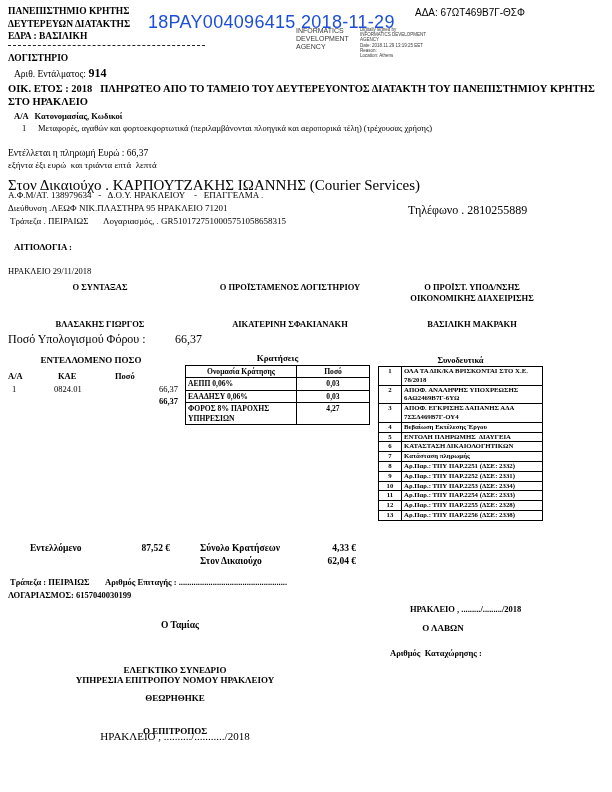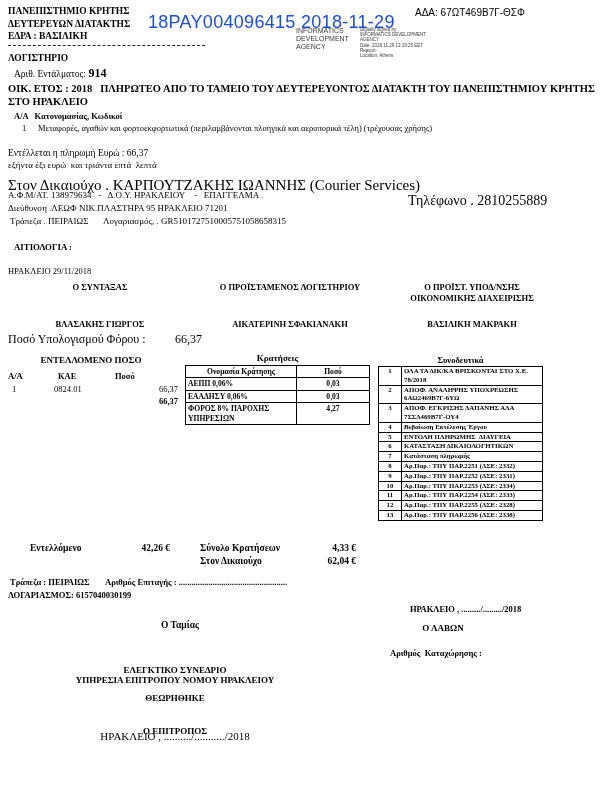--- a/index.html
+++ b/index.html
@@ -69,21 +69,21 @@
   <div class="abs b pre" style="left:14px;top:111px;font-size:8.5px">Α/Α   Κατονομασίας, Κωδικοί</div>
   <div class="abs" style="left:22px;top:123px;font-size:8.5px">1</div>
   <div class="abs" style="left:38px;top:123px;width:520px;font-size:8.5px;line-height:10.5px">Μεταφορές, αγαθών και φορτοεκφορτωτικά (περιλαμβάνονται πλοηγικά και αεροπορικά τέλη) (τρέχουσας χρήσης)</div>
 
   <div class="abs" style="left:8px;top:148px;font-size:9.5px">Εντέλλεται η πληρωμή Ευρώ : 66,37</div>
   <div class="abs pre" style="left:8px;top:160px;font-size:9px">εξήντα έξι ευρώ  και τριάντα επτά  λεπτά</div>
 
   <div class="abs" style="left:8px;top:177px;font-size:15px">Στον Δικαιούχο . ΚΑΡΠΟΥΤΖΑΚΗΣ ΙΩΑΝΝΗΣ (Courier Services)</div>
   <div class="abs pre" style="left:8px;top:190px;font-size:9px">Α.Φ.Μ/ΑΤ. 138979634   -   Δ.Ο.Υ. ΗΡΑΚΛΕΙΟΥ    -   ΕΠΑΓΓΕΛΜΑ .</div>
   <div class="abs" style="left:8px;top:203px;font-size:9px">Διεύθυνση .ΛΕΩΦ ΝΙΚ.ΠΛΑΣΤΗΡΑ 95 ΗΡΑΚΛΕΙΟ 71201</div>
-  <div class="abs" style="left:408px;top:193px;font-size:14px">Τηλέφωνο . 2810255889</div>
+  <div class="abs" style="left:408px;top:203px;font-size:12px">Τηλέφωνο . 2810255889</div>
   <div class="abs" style="left:10px;top:216px;font-size:9px">Τράπεζα . ΠΕΙΡΑΙΩΣ</div>
   <div class="abs" style="left:103px;top:216px;font-size:9px">Λογαριασμός, . GR5101727510005751058658315</div>
 
   <div class="abs b" style="left:14px;top:242px;font-size:8.8px">ΑΙΤΙΟΛΟΓΙΑ :</div>
   <div class="abs" style="left:8px;top:266px;font-size:8.5px">ΗΡΑΚΛΕΙΟ 29/11/2018</div>
 
   <div class="abs b ctr" style="left:40px;top:282px;width:120px;font-size:8.5px">Ο ΣΥΝΤΑΞΑΣ</div>
   <div class="abs b ctr" style="left:200px;top:282px;width:180px;font-size:8.5px">Ο ΠΡΟΪΣΤΑΜΕΝΟΣ ΛΟΓΙΣΤΗΡΙΟΥ</div>
   <div class="abs b ctr" style="left:392px;top:282px;width:160px;font-size:8.5px;line-height:10.5px">Ο ΠΡΟΪΣΤ. ΥΠΟΔ/ΝΣΗΣ ΟΙΚΟΝΟΜΙΚΗΣ ΔΙΑΧΕΙΡΙΣΗΣ</div>
 
@@ -177,21 +177,21 @@
           <td class="t">Αρ.Παρ.: ΤΠΥ ΠΑΡ.2255 (ΔΣΕ: 2328)</td>
         </tr>
     <tr>
           <td class="n">13</td>
           <td class="t">Αρ.Παρ.: ΤΠΥ ΠΑΡ.2256 (ΔΣΕ: 2338)</td>
         </tr>
   </tbody>
     </table>
 
   <div class="abs b" style="left:30px;top:543px;font-size:9.5px">Εντελλόμενο</div>
-  <div class="abs b rt" style="left:112px;top:543px;width:58px;font-size:9.5px">42,26 €</div>
+  <div class="abs b rt" style="left:112px;top:543px;width:58px;font-size:9.5px">87,52 €</div>
   <div class="abs b" style="left:200px;top:543px;font-size:9.5px">Σύνολο Κρατήσεων</div>
   <div class="abs b rt" style="left:308px;top:543px;width:48px;font-size:9.5px">4,33 €</div>
   <div class="abs b" style="left:200px;top:556px;font-size:9.5px">Στον Δικαιούχο</div>
   <div class="abs b rt" style="left:303px;top:556px;width:53px;font-size:9.5px">62,04 €</div>
 
   <div class="abs b" style="left:10px;top:577px;font-size:8.5px">Τράπεζα : ΠΕΙΡΑΙΩΣ</div>
   <div class="abs b" style="left:105px;top:577px;font-size:8.5px">Αριθμός Επιταγής : ...................................................</div>
   <div class="abs b" style="left:8px;top:590px;font-size:8.5px">ΛΟΓΑΡΙΑΣΜΟΣ:   6157040030199</div>
   <div class="abs b" style="left:410px;top:604px;font-size:8.5px">ΗΡΑΚΛΕΙΟ , ........./........./2018</div>
   <div class="abs b ctr" style="left:130px;top:620px;width:100px;font-size:9.5px">Ο Ταμίας</div>

